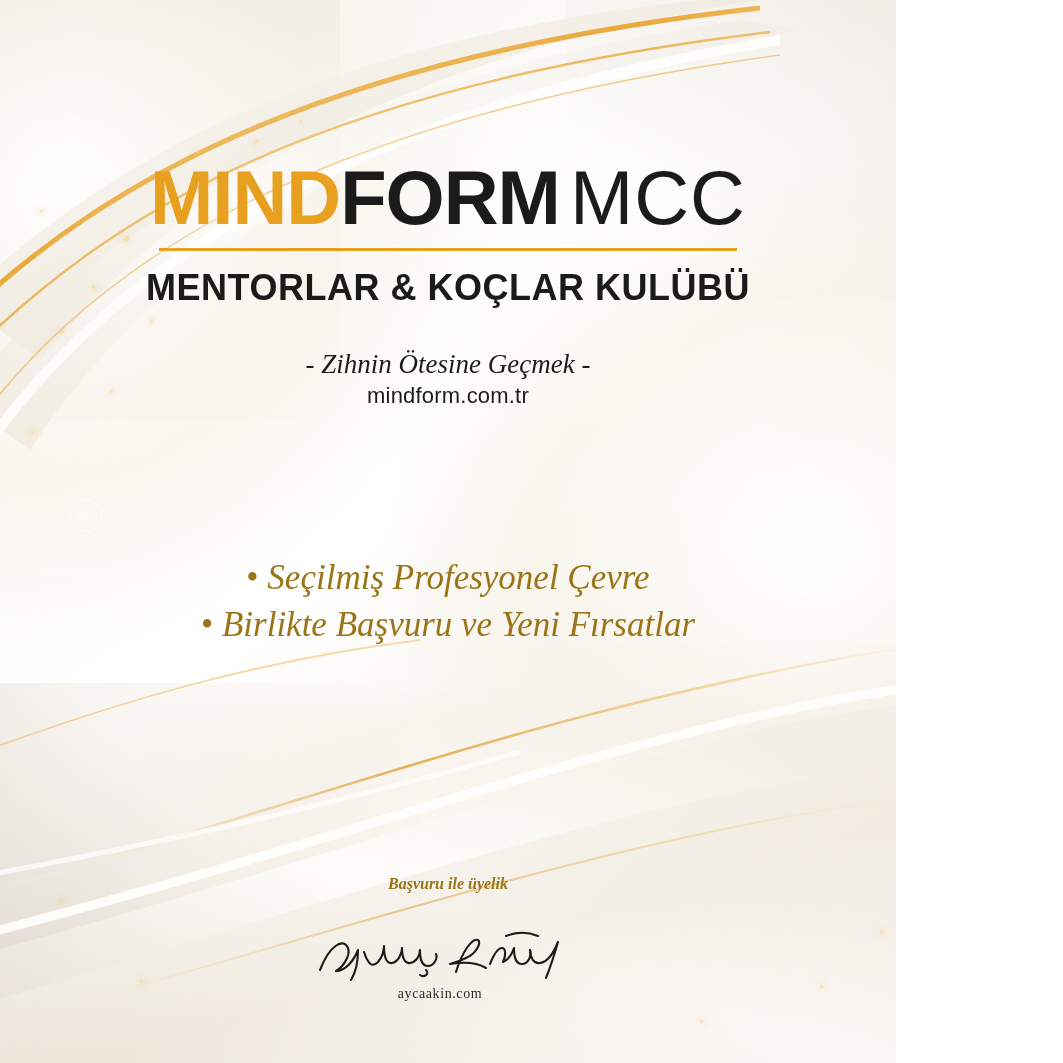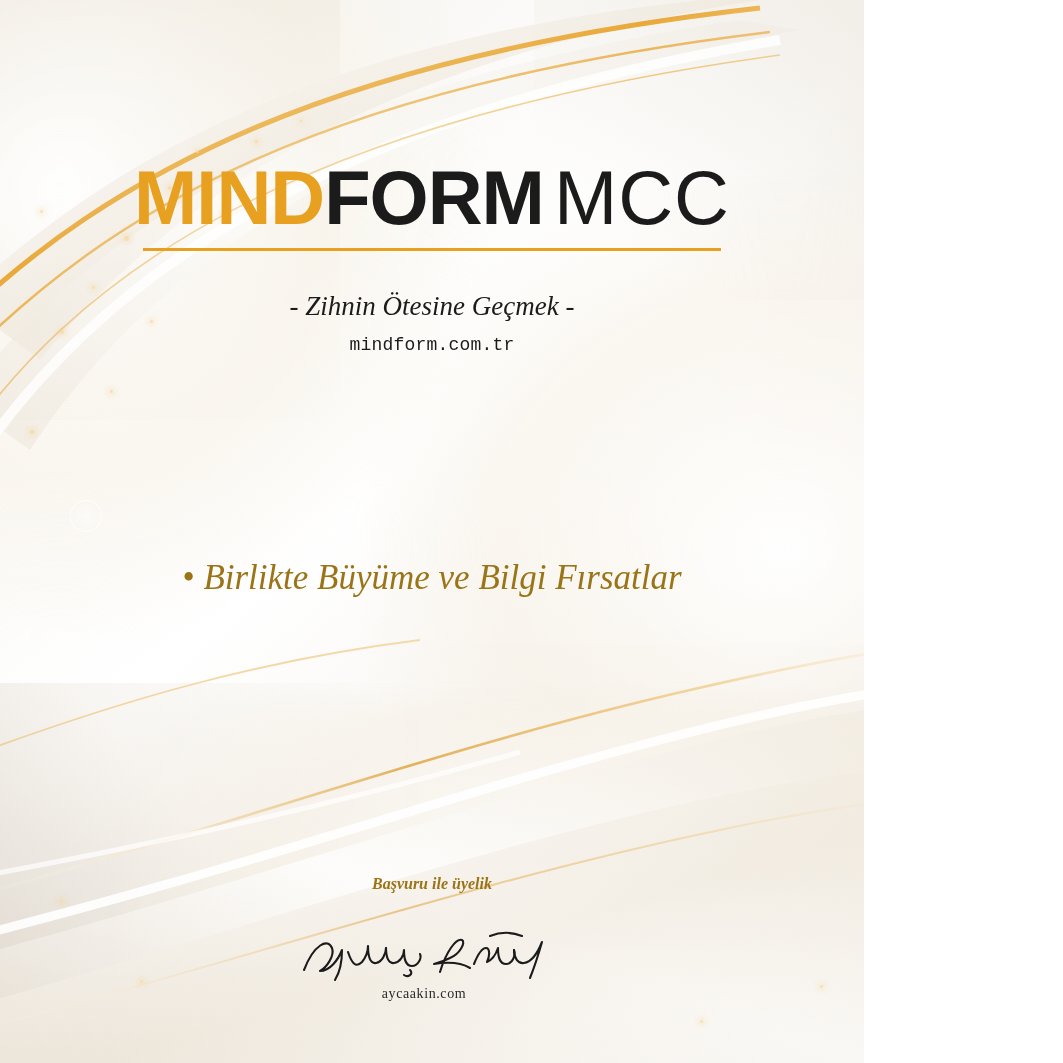--- a/index.html
+++ b/index.html
@@ -7,20 +7,21 @@
     padding: 0;
     background: #ffffff;
   }
   #poster {
     position: relative;
     width: 864px;
     height: 1063px;
     overflow: hidden;
     background: linear-gradient(140deg, #f2efea 0%, #fbfaf8 25%, #ffffff 45%, #f7f4ef 70%, #efe9e0 100%);
     font-family: "Liberation Sans", sans-serif;
+    padding-left: 32px;
   }
 
   
   .bg-layer {
     position: absolute;
     inset: 0;
     pointer-events: none;
   }
   .glow-left {
     position: absolute;
@@ -143,25 +144,24 @@
     color: #1b1b1b;
   }
   .tagline {
     margin-top: 40px;
     font-family: "Liberation Serif", serif;
     font-style: italic;
     font-size: 27px;
     color: #1b1b1b;
   }
   .website {
-    margin-top: 13px;
-    font-size: 18px;
+    margin-top: 3px;
+    font-size: 22px;
     color: #1b1b1b;
     letter-spacing: 0.2px;
-    font-family: Liberation Mono, monospace;
   }
 
   .bullets {
     position: absolute;
     top: 555px;
     left: 0;
     right: 0;
     font-family: "Liberation Serif", serif;
     font-style: italic;
     color: #9a7416;
@@ -296,28 +296,33 @@
     <div class="bokeh" style="left:70px;top:500px;width:30px;height:30px;"></div>
   </div>
 
   <div class="content">
 
     <div class="brand-wrap">
       <div class="brand">
         <span class="mind">MIND</span><span class="form">FORM</span><span class="mcc">MCC</span>
       </div>
       <div class="brand-rule"></div>
+      <div class="brand-sub">MENTORLAR &amp; KOÇLAR KULÜBÜ</div>
       <div class="tagline">- Zihnin Ötesine Geçmek -</div>
       <div class="website">mindform.com.tr</div>
     </div>
 
     <div class="bullets">
       <div class="line">
         <span class="dot">•</span>
-        <span>Birlikte Büyüme ve Bilgi Fırsatlar</span>
+        <span>Seçilmiş Profesyonel Çevre</span>
+      </div>
+      <div class="line">
+        <span class="dot">•</span>
+        <span>Birlikte Başvuru ve Yeni Fırsatlar</span>
       </div>
     </div>
 
     <div class="apply">Başvuru ile üyelik</div>
 
     <div class="signature-wrap">
       <svg class="sig-svg" width="260" height="54" viewBox="0 0 260 54">
         <g fill="none" stroke="#1b1b1b" stroke-width="2.1" stroke-linecap="round" stroke-linejoin="round">
           <path d="M10 40 C 20 14, 34 8, 38 18 C 41 26, 32 38, 26 41 C 36 41, 44 30, 48 20 C 48 32, 46 42, 41 50"></path>
           <path d="M54 22 C 58 34, 62 38, 68 32 C 72 27, 74 20, 74 16 C 74 26, 76 34, 82 33 C 88 32, 92 24, 92 18"></path>

